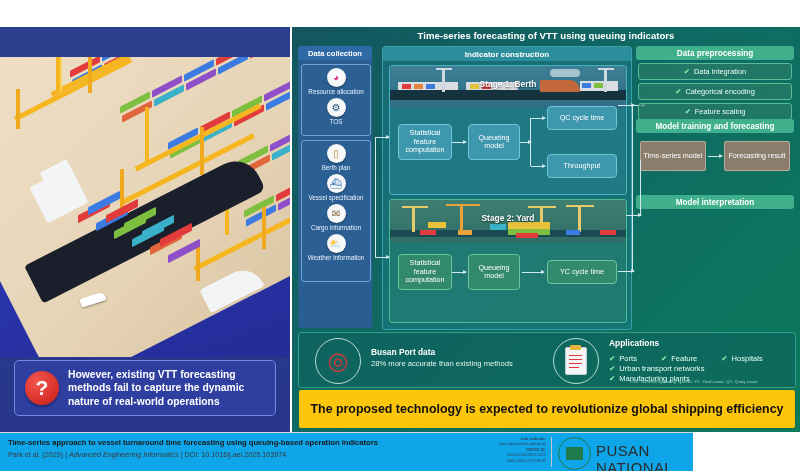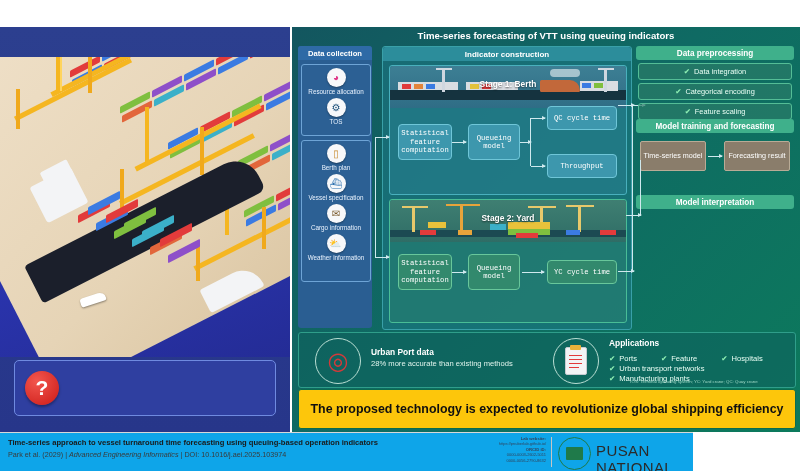--- a/index.html
+++ b/index.html
@@ -41,21 +41,21 @@
   .dc-item{position:relative;width:68px;display:flex;flex-direction:column;align-items:center;margin-top:3px;}
   .dc-ic{width:19px;height:19px;border-radius:50%;background:#f7f8fa;display:flex;align-items:center;justify-content:center;font-size:10px;box-shadow:0 1px 2px rgba(0,0,0,.35);}
   .dc-lb{color:#eaf3ff;font-size:6.3px;margin-top:1px;text-align:center;line-height:7px;}
 
   
   .ic-box{position:absolute;left:90px;top:19px;width:248px;height:282px;background:rgba(30,120,135,.55);border:1px solid #39a0a8;border-radius:3px;}
   .ic-head{position:absolute;left:0;top:0;width:248px;height:14px;background:#2c8d9b;border-radius:3px 3px 0 0;display:flex;align-items:center;justify-content:center;color:#fff;font-size:8px;font-weight:bold;}
   .stage{position:absolute;left:6px;width:236px;border-radius:3px;}
   .stage-img{position:absolute;left:0;top:0;width:236px;height:42px;overflow:hidden;border-radius:3px 3px 0 0;}
   .stage-cap{position:absolute;left:0;top:13px;width:236px;text-align:center;color:#ffffff;font-size:8.4px;font-weight:bold;text-shadow:0 1px 2px rgba(0,0,0,.6);}
-  .fbox{position:absolute;border-radius:4px;display:flex;align-items:center;justify-content:center;text-align:center;color:#ffffff;font-size:7.2px;line-height:8.4px;padding:2px;box-sizing:border-box;font-family:Liberation Mono, monospace;}
+  .fbox{position:absolute;border-radius:4px;display:flex;align-items:center;justify-content:center;text-align:center;color:#ffffff;font-size:7.2px;line-height:8.4px;padding:2px;box-sizing:border-box;}
   .fbox.blue{background:rgba(67,156,180,.85);border:1px solid #6fc6d8;}
   .fbox.green{background:rgba(54,140,108,.85);border:1px solid #68c79b;}
   .arrow{position:absolute;background:#cfe9ee;height:1px;}
   .arrow:after{content:"";position:absolute;right:-1px;top:-2.5px;border-left:4px solid #cfe9ee;border-top:2.5px solid transparent;border-bottom:2.5px solid transparent;}
   .vline{position:absolute;background:#cfe9ee;width:1px;}
 
   
   .rp{position:absolute;left:344px;width:158px;}
   .rp-head{width:158px;height:14px;background:#3fb08b;border-radius:3px;display:flex;align-items:center;justify-content:center;color:#ffffff;font-size:8.2px;font-weight:bold;}
   .chk-row{width:152px;height:15px;margin:3px auto 0;background:rgba(41,124,104,.72);border:1px solid #54bd96;border-radius:3px;display:flex;align-items:center;justify-content:center;color:#eafff5;font-size:7.4px;}
@@ -177,20 +177,21 @@
           <div class="cont" style="left:142px;top:166px;width:32px;height:8px;background:#3bb0c9;transform:skewY(-27deg);"></div>
           <div class="cont" style="left:160px;top:174px;width:32px;height:8px;background:#e23b3b;transform:skewY(-27deg);"></div>
           <div class="ship-white" style="left:202px;top:218px;width:60px;height:26px;transform:rotate(-27deg);border-radius:4px 30px 4px 4px;"></div>
         </div>
 
         <div class="tug" style="left:80px;top:238px;transform:rotate(-18deg);"></div>
       </div>
 
       <div class="left-note">
         <div class="qmark">?</div>
+        <div class="left-note-text">However, existing VTT forecasting methods fail to capture the dynamic nature of real-world operations</div>
       </div>
     </div>
 
     <div class="board">
       <div class="board-title">Time-series forecasting of VTT using queuing indicators</div>
 
       <div class="dc-col">
         <div class="dc-head">Data collection</div>
 
         <div class="dc-group" style="top:18px;height:70px;">
@@ -337,21 +338,21 @@
       </div>
 
       <div>
         <div class="vline" style="left:348px;top:133px;height:55px;"></div>
         <div class="arrow" style="left:334px;top:188px;width:15px;"></div>
       </div>
 
       <div class="bottom">
         <div class="circ" style="left:16px;top:5px;color:#d23a3a;">◎</div>
         <div style="position:absolute;left:72px;top:14px;">
-          <div class="b-title">Urban Port data</div>
+          <div class="b-title">Busan Port data</div>
           <div class="b-sub">28% more accurate than existing methods</div>
         </div>
 
         <div class="circ" style="left:254px;top:5px;color:#e8b33a;">
           <div style="width:20px;height:26px;background:#f2f4f6;border:1px solid #c6ccd2;border-radius:2px;position:relative;">
             <div style="position:absolute;left:4px;top:-3px;width:11px;height:5px;background:#e8b33a;border-radius:1px;"></div>
             <div style="position:absolute;left:3px;top:7px;width:13px;height:1px;background:#e23b3b;"></div>
             <div style="position:absolute;left:3px;top:11px;width:13px;height:1px;background:#e23b3b;"></div>
             <div style="position:absolute;left:3px;top:15px;width:13px;height:1px;background:#e23b3b;"></div>
             <div style="position:absolute;left:3px;top:19px;width:10px;height:1px;background:#e23b3b;"></div>

